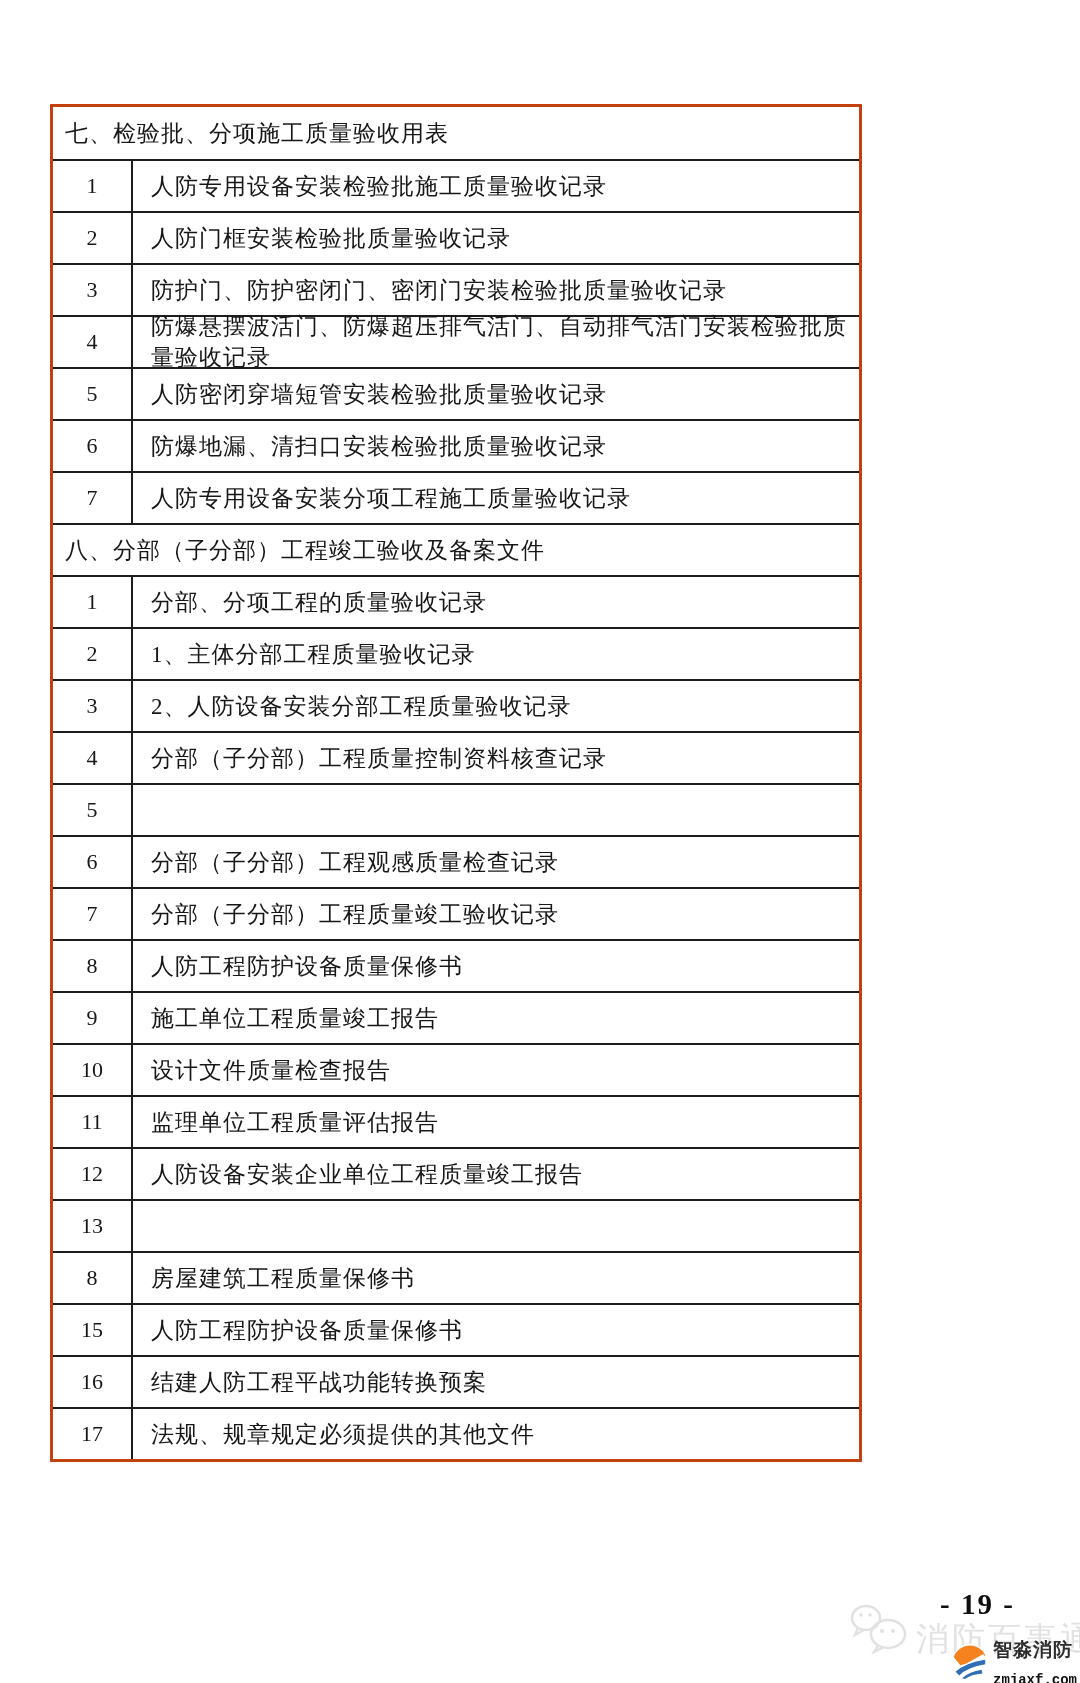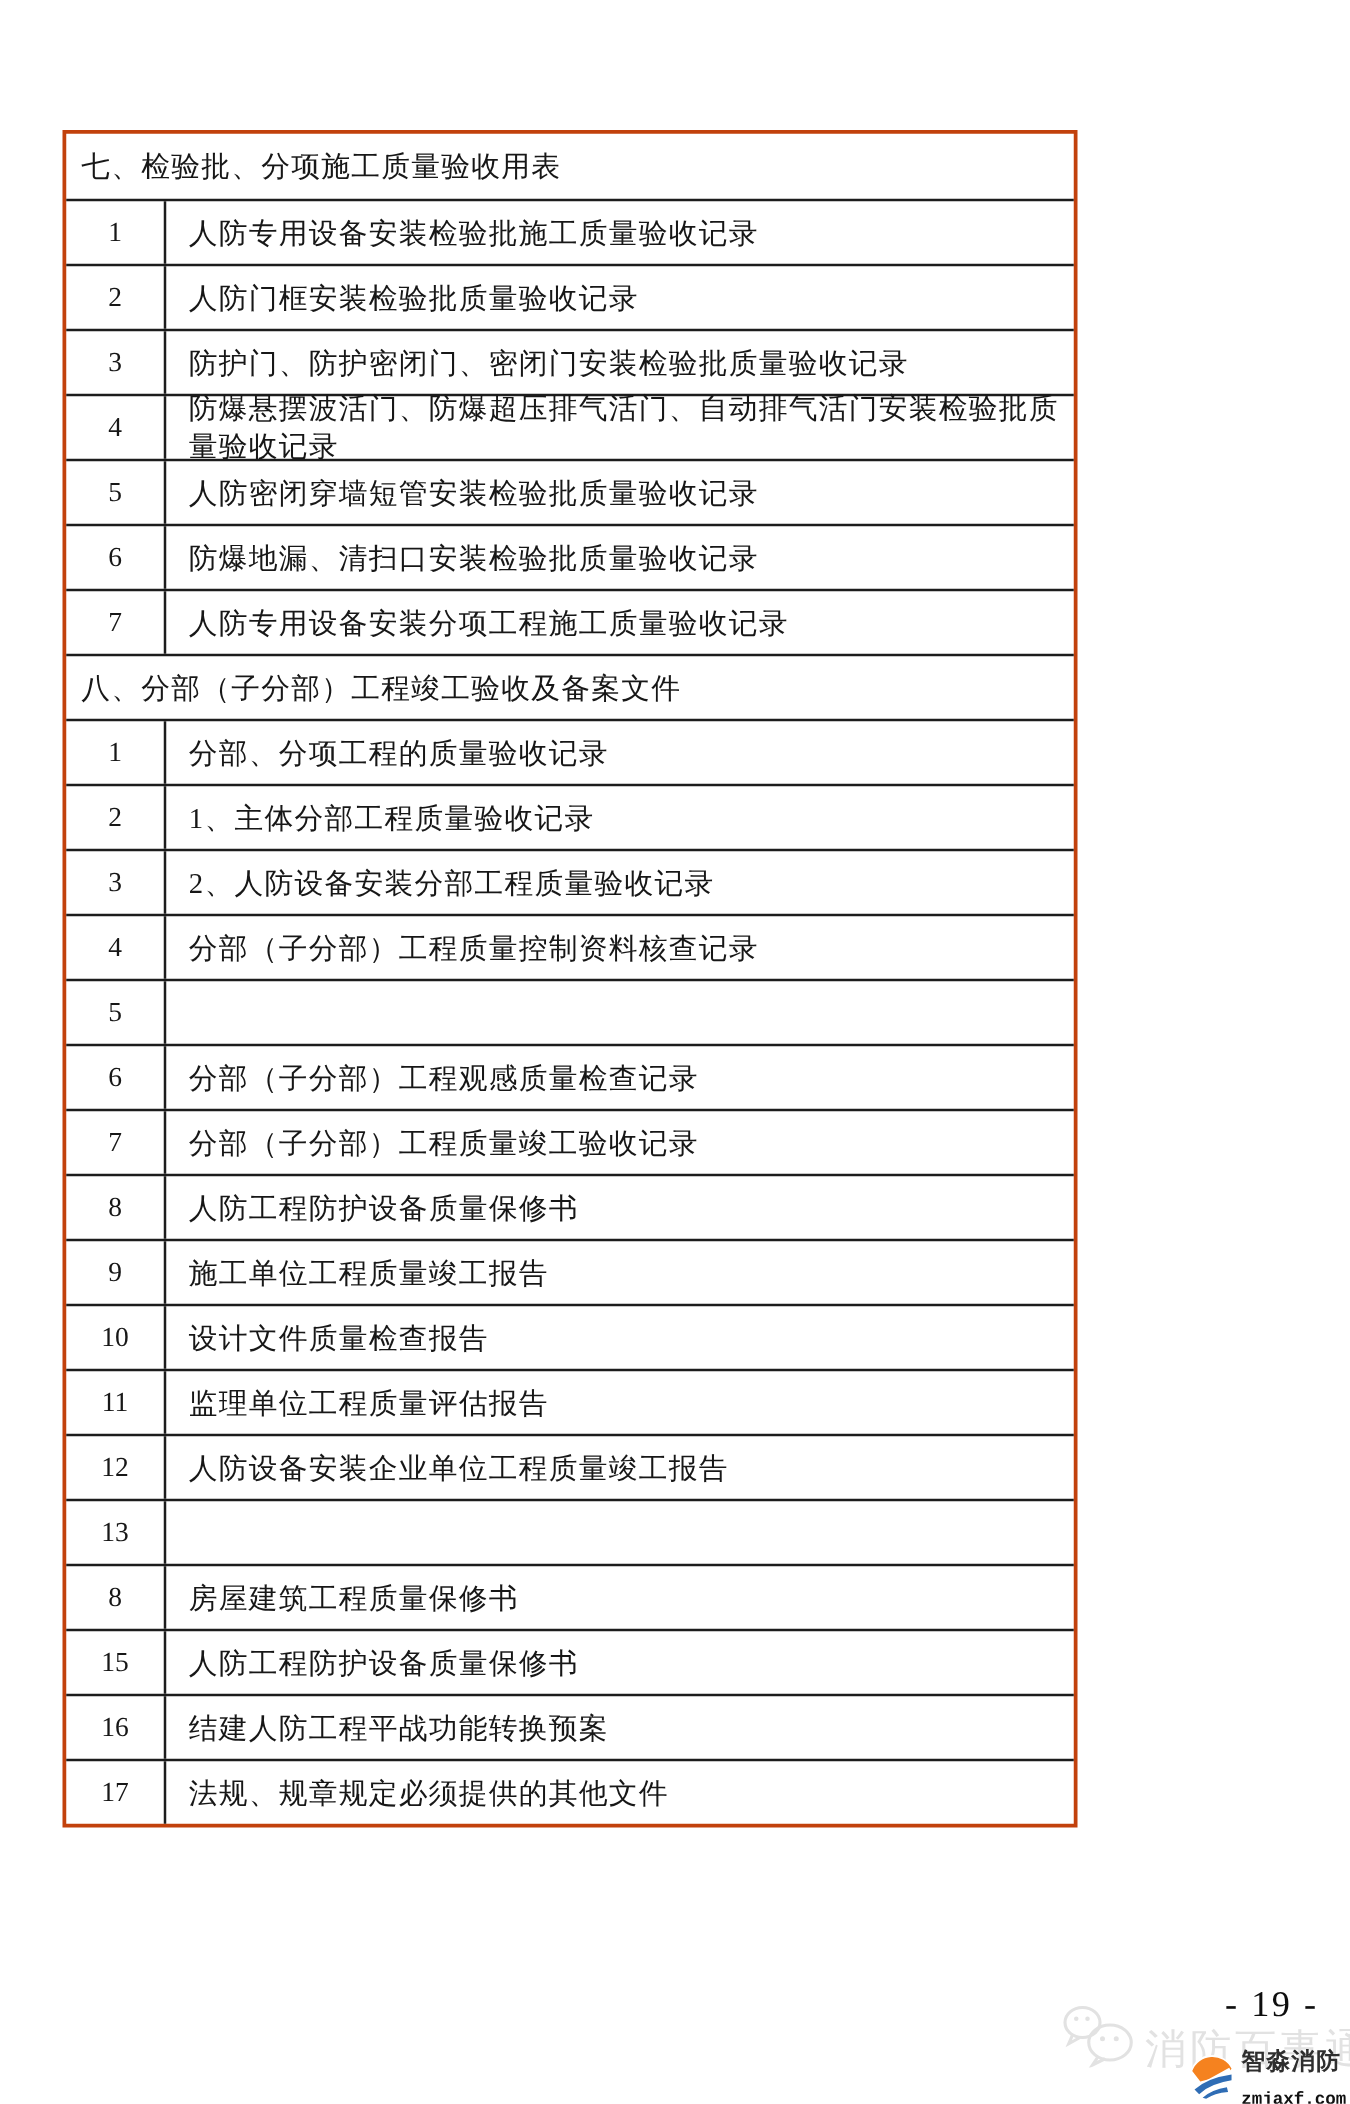--- a/index.html
+++ b/index.html
@@ -30,22 +30,22 @@
     display:flex;align-items:center;justify-content:center;
     font-size:22px;box-sizing:border-box;
   }
   .desc{
     flex:1;display:flex;align-items:center;padding-left:18px;
     font-size:23px;letter-spacing:1px;
   }
 
   
   .page-number{
-    position:absolute;left:980px;top:1588px;
-    font-size:29px;font-weight:400;letter-spacing:2px;color:#0e0e0e;
+    position:absolute;left:940px;top:1588px;
+    font-size:29px;font-weight:700;letter-spacing:2px;color:#0e0e0e;
     white-space:nowrap;
   }
   .watermark{
     position:absolute;left:848px;top:1602px;
     display:flex;align-items:flex-end;gap:6px;
     color:#e2e2e2;z-index:1;white-space:nowrap;
   }
   .watermark .wm-text{
     font-size:33px;letter-spacing:3px;font-weight:500;line-height:1;
     padding-bottom:2px;

